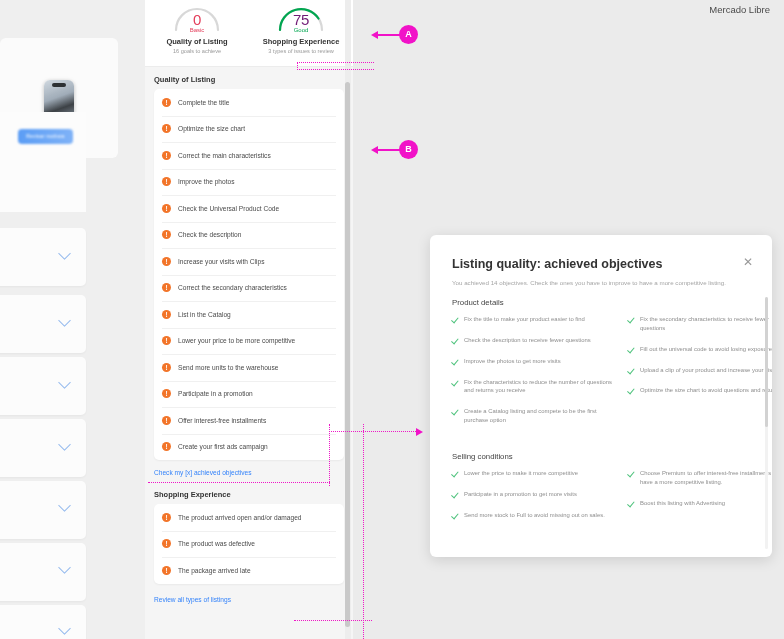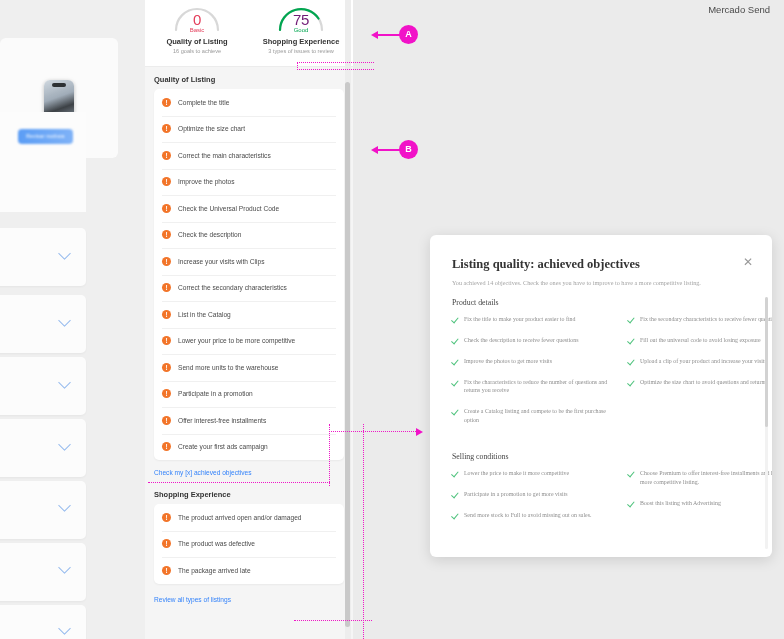--- a/index.html
+++ b/index.html
@@ -123,21 +123,20 @@
     display:block; font-size:6.6px; color:#3483fa;
     padding:9px 0 0 9px;
   }
 
   
   #modal {
     position:absolute; left:430px; top:235px; width:342px; height:322px;
     background:#fff; border-radius:6px;
     box-shadow:0 3px 14px rgba(0,0,0,.13);
     overflow:hidden;
-    font-family:Liberation Serif, serif;
   }
   #modal-title {
     position:absolute; left:22px; top:22px;
     font-size:12.5px; font-weight:700; color:#333;
   }
   #modal-close {
     position:absolute; right:18px; top:21px; width:12px; height:12px;
     color:#999; font-size:12px; line-height:12px; text-align:center;
     cursor:pointer;
   }
@@ -240,21 +239,21 @@
 
 <div class="ghost-card" style="top:481px"></div>
 <div class="ghost-chev" style="left:60px;  top:501px"></div>
 
 <div class="ghost-card" style="top:543px"></div>
 <div class="ghost-chev" style="left:60px;  top:563px"></div>
 
 <div class="ghost-card" style="top:605px"></div>
 <div class="ghost-chev" style="left:60px;  top:624px"></div>
 
-<div id="brand">Mercado Send</div>
+<div id="brand">Mercado Libre</div>
 
 <div id="panel">
 
   <div id="score-row">
 
     <div class="score-cell">
       <div class="gauge">
         <svg width="54" height="30" viewBox="0 0 54 30">
           <path d="M6 28 A21 21 0 0 1 48 28" fill="none" stroke="#d8d8d8" stroke-width="2.2" stroke-linecap="round"></path>
         </svg>

